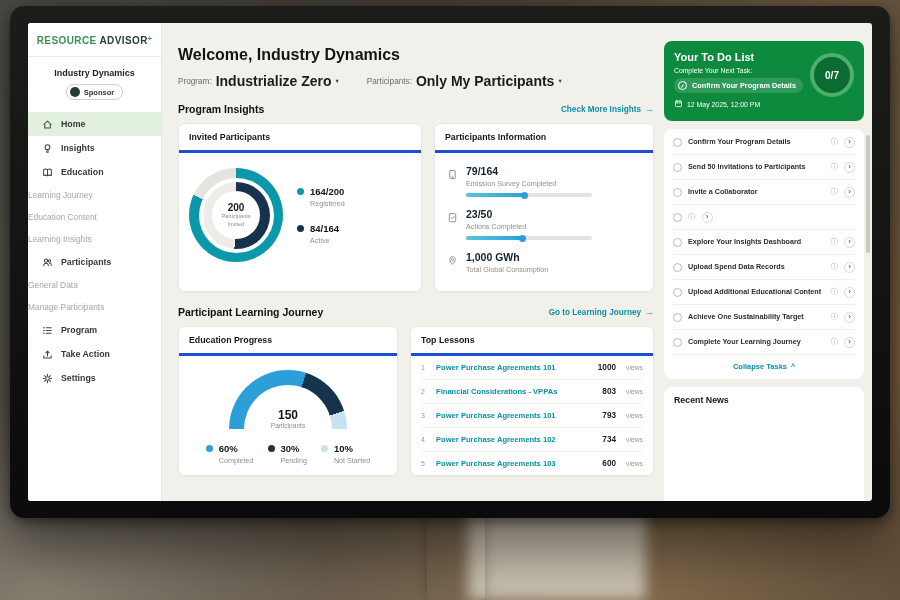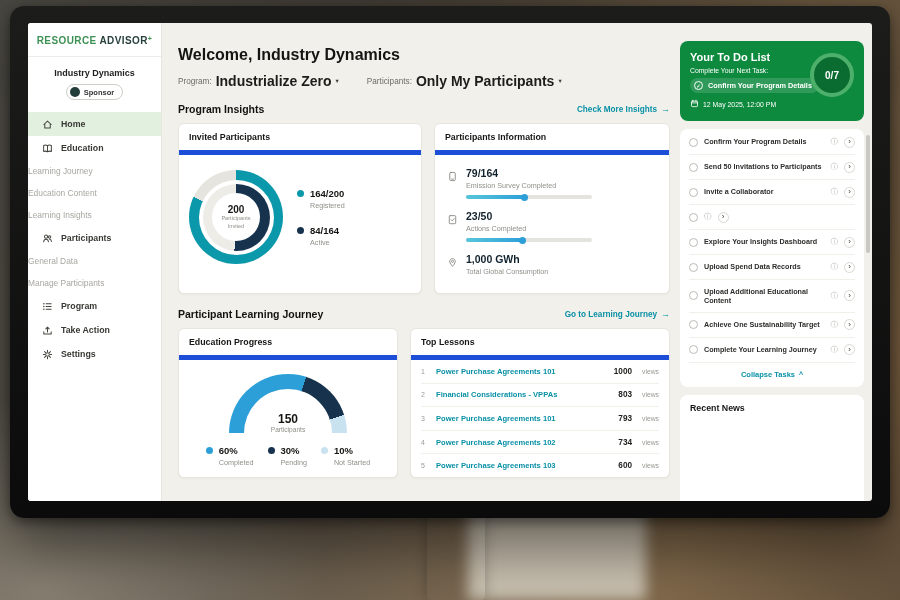--- a/index.html
+++ b/index.html
@@ -58,21 +58,21 @@
   .chev { font-size:6.5px; color:#444; margin-left:4px; }
   .section-head { display:flex; justify-content:space-between; align-items:center; margin-top:14px; }
   .section-title { font-size:10.5px; font-weight:bold; color:#121210; }
   .section-link { display:flex; align-items:center; gap:4px; color:#0990a6;
     font-size:8.2px; font-weight:bold; cursor:pointer; }
   .arrow { font-size:9px; }
   .cards-row { display:flex; gap:12px; margin-top:8px; align-items:stretch; }
   .card { background:#fff; border:1px solid #e6e5df; border-radius:6px;
     box-shadow:0 1px 2px rgba(0,0,0,.04); }
   .card-title { font-size:8.8px; font-weight:bold; color:#161614; padding:8px 10px;
-    border-bottom:5px solid #1d4ed8; }
+    border-bottom:3px solid #1d4ed8; }
 
   
   .card-invited { width:244px; min-height:158px; }
   .invited-body { display:flex; align-items:center; gap:14px; padding:15px 10px; }
   .donut { width:94px; height:94px; border-radius:50%; flex:none;
     background:conic-gradient(#0b98ab 0 82%, #e5e4df 82% 100%); display:grid; place-items:center; }
   .donut-gap { width:75px; height:75px; border-radius:50%; background:#fff; display:grid; place-items:center; }
   .donut-mid { width:67px; height:67px; border-radius:50%;
     background:conic-gradient(#16324c 0 51%, #edece7 51% 100%); display:grid; place-items:center; }
   .donut-hole { width:48px; height:48px; border-radius:50%; background:#fff;
@@ -120,21 +120,21 @@
   .lessons-rows { padding:0 10px; flex:1; display:flex; flex-direction:column; }
   .lesson-row { display:flex; align-items:center; gap:8px; flex:1; min-height:21px;
     border-bottom:1px solid #f1f0ea; }
   .lesson-row:last-child { border-bottom:none; }
   .rank { font-size:7px; color:#9b9a94; width:7px; flex:none; }
   .lesson-title { flex:1; font-size:7.6px; font-weight:bold; color:#0990a6; cursor:pointer; }
   .views { font-size:8.2px; font-weight:bold; color:#232321; }
   .views-word { font-size:6.8px; color:#9b9a94; font-weight:normal; margin-left:2px; }
 
   
-  .todo-panel { width:192px; flex:none; padding:18px 8px 0 0; display:flex; flex-direction:column;
+  .todo-panel { width:208px; flex:none; padding:18px 8px 0 0; display:flex; flex-direction:column;
     height:100%; overflow:hidden; }
   .todo-green { position:relative; background:#0d8a3e; border-radius:8px; padding:10px 10px 12px; color:#fff; }
   .todo-title { font-size:11px; font-weight:bold; }
   .todo-sub { font-size:6.8px; margin-top:4px; }
   .next-pill { display:flex; align-items:center; gap:5px; background:rgba(255,255,255,.14);
     border-radius:9px; padding:3px 7px 3px 4px; margin-top:4px; width:fit-content;
     font-size:7.3px; font-weight:bold; cursor:pointer; max-width:142px; }
   .check-circle { width:9px; height:9px; border:1px solid #fff; border-radius:50%;
     display:grid; place-items:center; font-size:5.5px; flex:none; }
   .due { display:flex; align-items:center; gap:4px; margin-top:6px; font-size:6.9px; }
@@ -182,20 +182,29 @@
           <div class="nav-item active">
             <span class="nav-icon">
               <svg width="11" height="11" viewBox="0 0 12 12" fill="none" stroke="#45443f" stroke-width="1.1" stroke-linecap="round" stroke-linejoin="round">
                   <path d="M2 6 L6 2.3 L10 6 M3 5.4 V9.7 H9 V5.4"></path>
                 </svg>
             </span>
             <span>Home</span>
           </div>
           <div class="nav-item">
             <span class="nav-icon">
+              <svg width="11" height="11" viewBox="0 0 12 12" fill="none" stroke="#45443f" stroke-width="1.1" stroke-linecap="round">
+                  <circle cx="6" cy="4.5" r="2.6"></circle>
+                  <path d="M4.8 8.6 h2.4 M5.2 10 h1.6"></path>
+                </svg>
+            </span>
+            <span>Insights</span>
+          </div>
+          <div class="nav-item">
+            <span class="nav-icon">
               <svg width="11" height="11" viewBox="0 0 12 12" fill="none" stroke="#45443f" stroke-width="1.1" stroke-linejoin="round">
                   <path d="M1.8 2.8 C3.5 2 4.8 2.2 6 3 C7.2 2.2 8.5 2 10.2 2.8 V9.2 C8.5 8.6 7.2 8.8 6 9.6 C4.8 8.8 3.5 8.6 1.8 9.2 Z M6 3 V9.6"></path>
                 </svg>
             </span>
             <span>Education</span>
           </div>
           <div class="nav-sub">
             <span>Learning Journey</span>
           </div>
           <div class="nav-sub">

